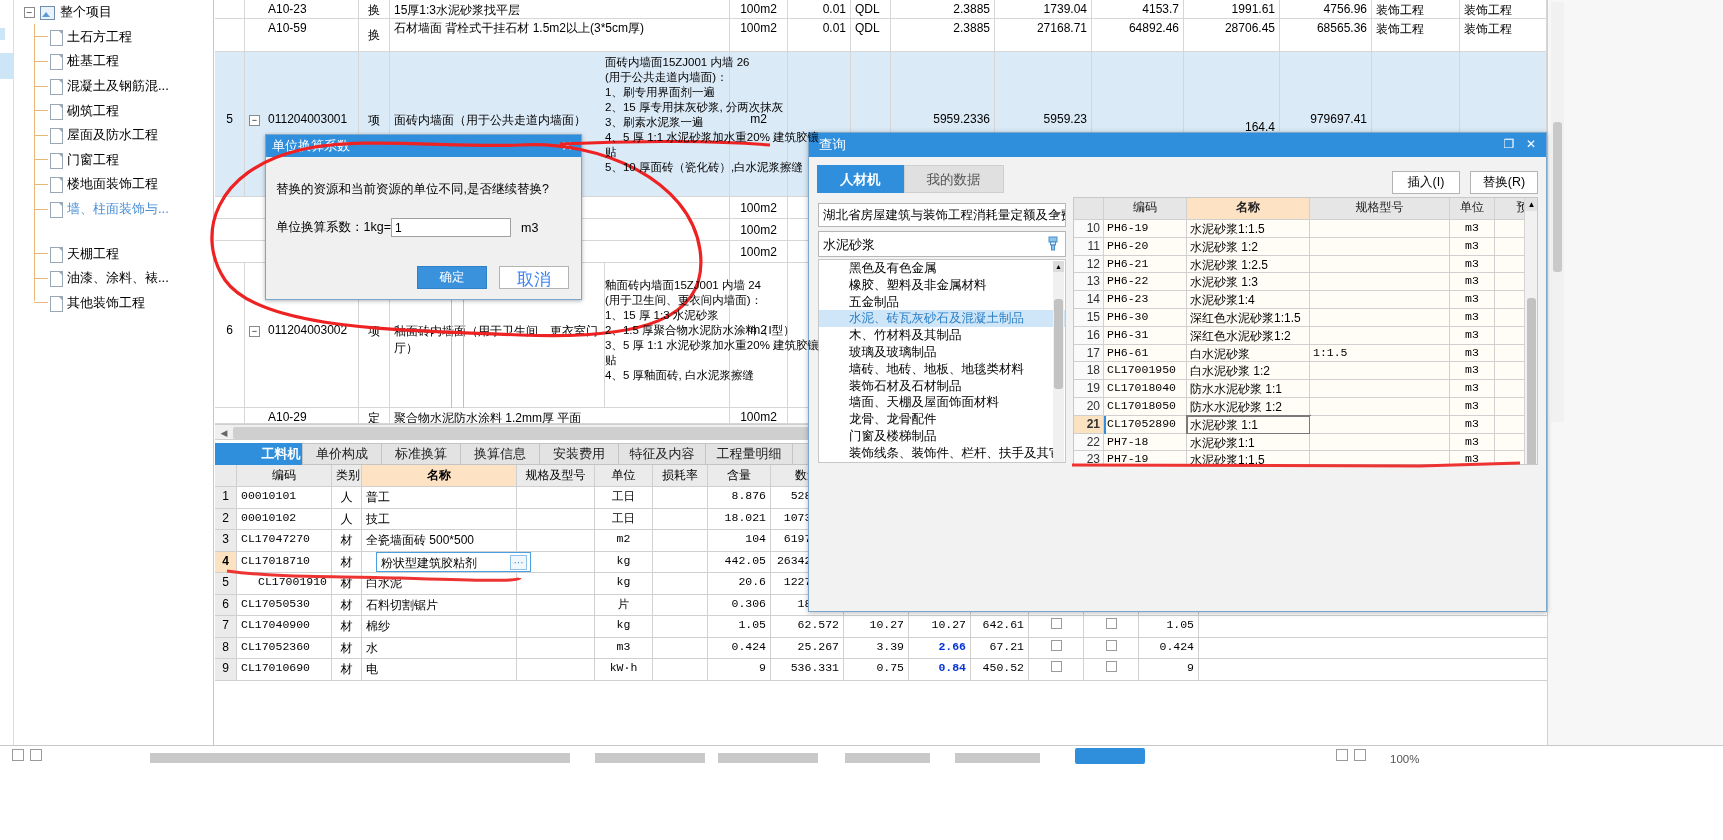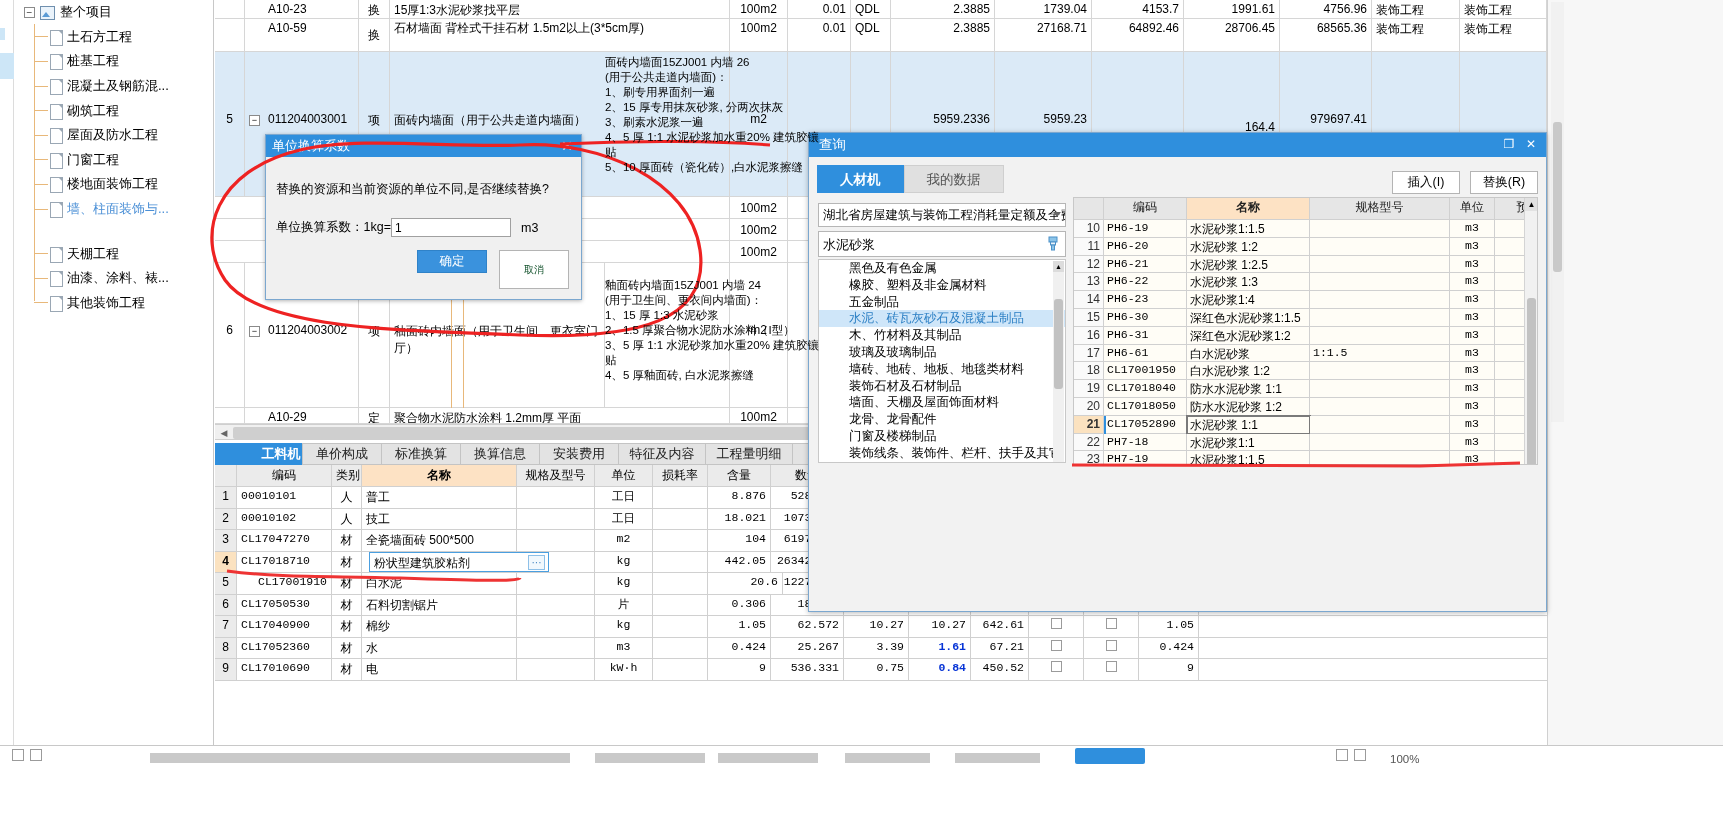--- a/index.html
+++ b/index.html
@@ -81,21 +81,21 @@
      padding:0 6px; font-size:13px; }
   .dlg1 .tbar .ttl { flex:1; }
   .dlg1 .tbar .x { width:16px; text-align:center; cursor:pointer; font-size:14px;}
   .dlg1 .msg { margin:24px 0 0 10px; font-size:12.5px; }
   .dlg1 .frow { margin:20px 0 0 10px; display:flex; align-items:center; font-size:12.5px; }
   .dlg1 .frow input { width:120px; height:19px; border:1px solid #a0a0a0; padding:0 3px; font-size:12px;
      font-family:"Liberation Sans",sans-serif; }
   .dlg1 .frow .unit { margin-left:10px; }
   .dlg1 .btns { position:absolute; left:0; bottom:10px; width:100%; display:flex; justify-content:flex-end; padding-right:12px; gap:12px;}
   .btn-pri { width:70px; height:23px; background:#3a92dd; border:1px solid #2f82c8; color:#fff; font-size:12.5px;}
-  .btn-sec { width:70px; height:39px; background:#fff; border:1px solid #b4b4b4; color:#14532d; font-size:10px;}
+  .btn-sec { width:70px; height:23px; background:#fff; border:1px solid #b4b4b4; color:#3b82f6; font-size:17px;}
 
   
   .dlg2 { position:absolute; left:808px; top:132px; width:739px; height:480px; background:#f2f2f2;
      border:1px solid #7ba7cf; box-shadow:0 1px 5px rgba(0,0,0,.28); }
   .dlg2 .tbar { height:24px; background:#2f8fdd; color:#fff; display:flex; align-items:center; padding:0 4px; font-size:13.5px;}
   .dlg2 .tbar .ttl{ flex:1; padding-left:6px;}
   .dlg2 .tbar .wbtn{ width:22px; height:18px; text-align:center; line-height:17px; font-size:12px; color:#fff;}
   .dlg2 .body { position:absolute; left:0; top:24px; width:737px; height:454px; }
   .q-tabs { position:absolute; left:8px; top:8px; display:flex; }
   .q-tab { height:28px; padding:0 22px; line-height:28px; font-size:13.5px; background:#e0e0e0;
@@ -427,42 +427,42 @@
         <div class="bgcell rt mono" style="left: 694px; width: 62px;"></div>
         <div class="bgcell rt mono" style="left: 756px; width: 58px;"></div>
         <div class="bgcell ct" style="left: 814px; width: 55px;"><span class="chk"></span></div>
         <div class="bgcell ct" style="left: 869px; width: 55px;"><span class="chk"></span></div>
         <div class="bgcell rt mono" style="left: 924px; width: 60px;"></div>
       </div>
       <div class="bgrow" style="top: 86.5px; width: 1332px;">
         <div class="bgcell rowhdr act ct" style="left: 0px; width: 22px;">4</div>
         <div class="bgcell mono" style="left: 22px; width: 95px;">CL17018710</div>
         <div class="bgcell ct" style="left: 117px; width: 30px;">材</div>
-        <div class="bgcell editcellbox" style="left: 154px; width: 180px; position: absolute;">粉状型建筑胶粘剂<span class="dots">···</span></div>
+        <div class="bgcell editcellbox" style="left: 161px; width: 155px; position: absolute;">粉状型建筑胶粘剂<span class="dots">···</span></div>
         <div class="bgcell" style="left: 302px; width: 78px;"></div>
         <div class="bgcell ct mono" style="left: 380px; width: 58px;">kg</div>
         <div class="bgcell ct" style="left: 438px; width: 55px;"></div>
         <div class="bgcell rt mono" style="left: 493px; width: 63px;">442.05</div>
         <div class="bgcell rt mono" style="left: 556px; width: 73px;">26342.776</div>
         <div class="bgcell rt mono" style="left: 629px; width: 65px;">1.71</div>
         <div class="bgcell rt mono" style="left: 694px; width: 62px;"></div>
         <div class="bgcell rt mono" style="left: 756px; width: 58px;"></div>
         <div class="bgcell ct" style="left: 814px; width: 55px;"><span class="chk"></span></div>
         <div class="bgcell ct" style="left: 869px; width: 55px;"><span class="chk"></span></div>
         <div class="bgcell rt mono" style="left: 924px; width: 60px;"></div>
       </div>
       <div class="bgrow" style="top: 108px; width: 1332px;">
         <div class="bgcell rowhdr ct" style="left: 0px; width: 22px;">5</div>
         <div class="bgcell mono" style="left: 22px; width: 95px; text-align: right;">CL17001910</div>
         <div class="bgcell ct" style="left: 117px; width: 30px;">材</div>
         <div class="bgcell" style="left: 147px; width: 155px;">白水泥</div>
         <div class="bgcell" style="left: 302px; width: 78px;"></div>
         <div class="bgcell ct mono" style="left: 380px; width: 58px;">kg</div>
         <div class="bgcell ct" style="left: 438px; width: 55px;"></div>
-        <div class="bgcell rt mono" style="left: 505px; width: 63px;">20.6</div>
+        <div class="bgcell rt mono" style="left: 493px; width: 63px;">20.6</div>
         <div class="bgcell rt mono" style="left: 556px; width: 73px;">1227.601</div>
         <div class="bgcell rt mono" style="left: 629px; width: 65px;">0.53</div>
         <div class="bgcell rt mono" style="left: 694px; width: 62px;"></div>
         <div class="bgcell rt mono" style="left: 756px; width: 58px;"></div>
         <div class="bgcell ct" style="left: 814px; width: 55px;"><span class="chk"></span></div>
         <div class="bgcell ct" style="left: 869px; width: 55px;"><span class="chk"></span></div>
         <div class="bgcell rt mono" style="left: 924px; width: 60px;"></div>
       </div>
       <div class="bgrow" style="top: 129.5px; width: 1332px;">
         <div class="bgcell rowhdr ct" style="left: 0px; width: 22px;">6</div>
@@ -502,21 +502,21 @@
         <div class="bgcell rowhdr ct" style="left: 0px; width: 22px;">8</div>
         <div class="bgcell mono" style="left: 22px; width: 95px;">CL17052360</div>
         <div class="bgcell ct" style="left: 117px; width: 30px;">材</div>
         <div class="bgcell" style="left: 147px; width: 155px;">水</div>
         <div class="bgcell" style="left: 302px; width: 78px;"></div>
         <div class="bgcell ct mono" style="left: 380px; width: 58px;">m3</div>
         <div class="bgcell ct" style="left: 438px; width: 55px;"></div>
         <div class="bgcell rt mono" style="left: 493px; width: 63px;">0.424</div>
         <div class="bgcell rt mono" style="left: 556px; width: 73px;">25.267</div>
         <div class="bgcell rt mono" style="left: 629px; width: 65px;">3.39</div>
-        <div class="bgcell rt mono blue-num" style="left: 694px; width: 62px;">1.61</div>
+        <div class="bgcell rt mono blue-num" style="left: 694px; width: 62px;">2.66</div>
         <div class="bgcell rt mono" style="left: 756px; width: 58px;">67.21</div>
         <div class="bgcell ct" style="left: 814px; width: 55px;"><span class="chk"></span></div>
         <div class="bgcell ct" style="left: 869px; width: 55px;"><span class="chk"></span></div>
         <div class="bgcell rt mono" style="left: 924px; width: 60px;">0.424</div>
       </div>
       <div class="bgrow" style="top: 194px; width: 1332px;">
         <div class="bgcell rowhdr ct" style="left: 0px; width: 22px;">9</div>
         <div class="bgcell mono" style="left: 22px; width: 95px;">CL17010690</div>
         <div class="bgcell ct" style="left: 117px; width: 30px;">材</div>
         <div class="bgcell" style="left: 147px; width: 155px;">电</div>

